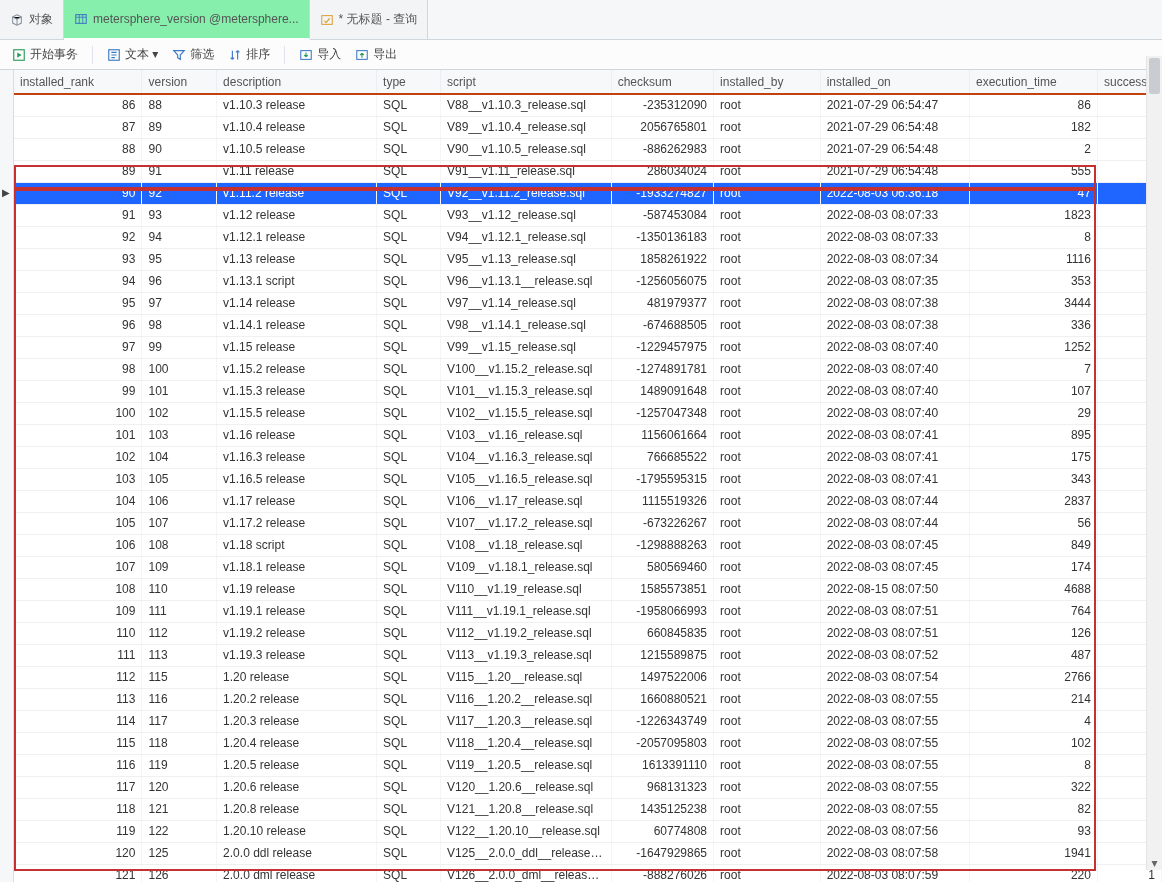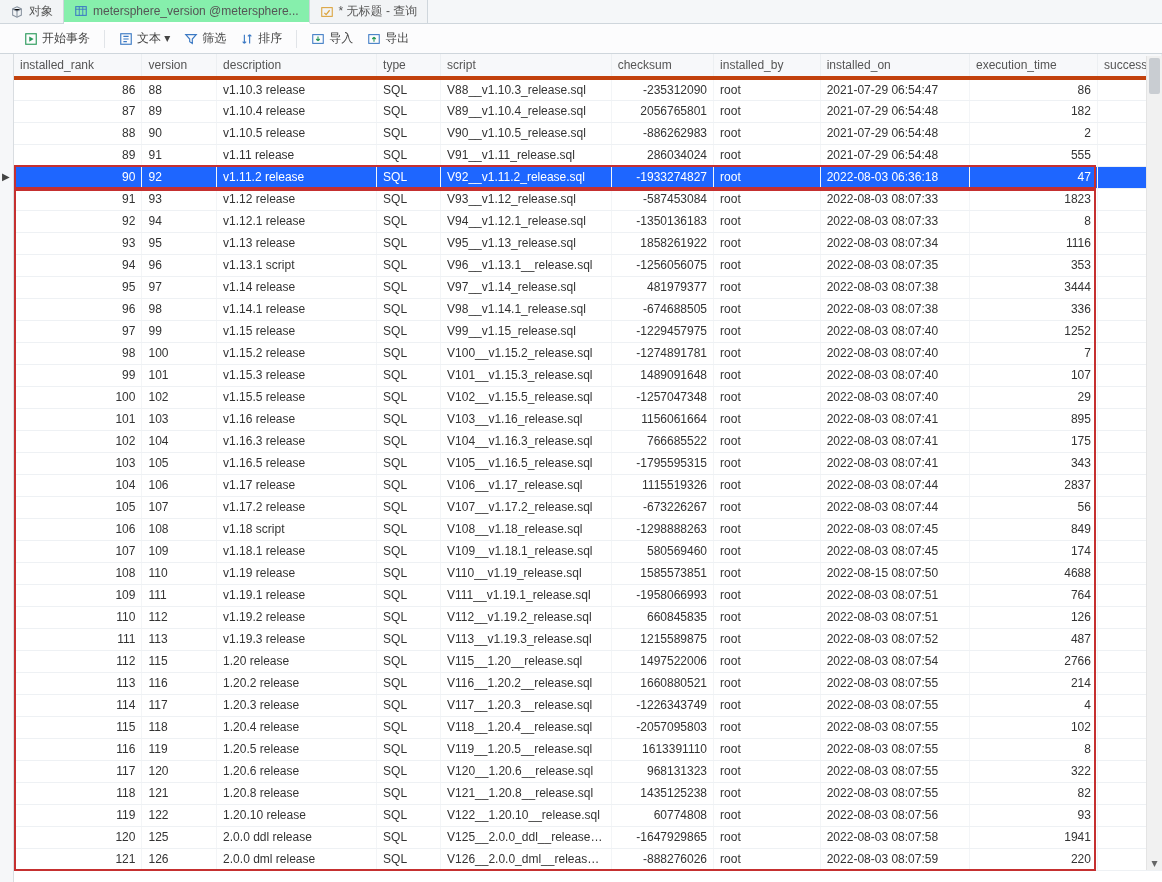--- a/index.html
+++ b/index.html
@@ -1,35 +1,35 @@
 <!DOCTYPE html>
 <html><head>
 <meta charset="utf-8">
 <style>
   *{box-sizing:border-box;}
   body{margin:0;font-family:"Microsoft YaHei",Arial,sans-serif;font-size:12px;color:#333;background:#fff;overflow:hidden;}
   .app{display:flex;flex-direction:column;width:1162px;height:882px;position:relative;}
   
-  .tabstrip{display:flex;align-items:stretch;height:24px;border-bottom:1px solid #cfd6dc;background:#f5f7f9;}
+  .tabstrip{display:flex;align-items:stretch;height:40px;border-bottom:1px solid #cfd6dc;background:#f5f7f9;}
   .tab{display:flex;align-items:center;gap:5px;padding:0 10px;border-right:1px solid #cfd6dc;cursor:pointer;color:#555;background:#f2f4f6;}
   .tab:first-child{border-left:none;}
   .tab.active{background:#86efac;border-bottom:2px solid #fff;margin-bottom:-1px;}
   .tab-ico{width:14px;height:14px;display:inline-flex;}
   
-  .toolbar{display:flex;align-items:center;gap:14px;height:30px;padding:0 24px;border-bottom:1px solid #cfd6dc;background:#fcfcfd;}
+  .toolbar{display:flex;align-items:center;gap:14px;height:30px;padding:0 12px;border-bottom:1px solid #cfd6dc;background:#fcfcfd;}
   .tbtn{display:flex;align-items:center;gap:4px;color:#444;cursor:pointer;}
   .tbtn .ico{width:14px;height:14px;display:inline-flex;}
   .sep{width:1px;height:18px;background:#e1e4e8;}
   
   .gridwrap{flex:1;display:flex;overflow:hidden;}
   .gutter{width:14px;border-right:1px solid #d9dde1;background:#f6f7f9;position:relative;}
   .rowmark{position:absolute;left:2px;font-size:10px;color:#444;}
   .table-scroll{flex:1;overflow:auto;}
   table{border-collapse:collapse;width:100%;table-layout:fixed;}
-  thead th{position:sticky;top:0;background:#f7f8fa;border-bottom:4px solid #c2410c;border-right:1px solid #eceff2;height:24px;text-align:left;padding:0 6px;font-weight:normal;color:#555;white-space:nowrap;overflow:hidden;}
+  thead th{position:sticky;top:0;background:#f7f8fa;border-bottom:2px solid #c2410c;border-right:1px solid #eceff2;height:24px;text-align:left;padding:0 6px;font-weight:normal;color:#555;white-space:nowrap;overflow:hidden;}
   tbody td{border-bottom:1px solid #eef1f4;border-right:1px solid #f3f5f7;height:22px;padding:0 6px;white-space:nowrap;overflow:hidden;text-overflow:ellipsis;}
   tbody tr.selected td{background:#1e66ff;color:#fff;}
   .num{text-align:right;}
   
   .redbox{position:absolute;border:2px solid #c53030;pointer-events:none;}
   
   .vscroll{position:absolute;right:0;top:56px;bottom:12px;width:16px;background:#f1f1f1;border-left:1px solid #e4e4e4;}
   .vthumb{position:absolute;top:2px;left:2px;right:2px;height:36px;background:#c9cdd2;border-radius:2px;}
   .vsbtn{position:absolute;left:0;right:0;height:14px;display:flex;align-items:center;justify-content:center;color:#666;cursor:pointer;}
   .vsbtn.up{top:0;} .vsbtn.dn{bottom:0;}

